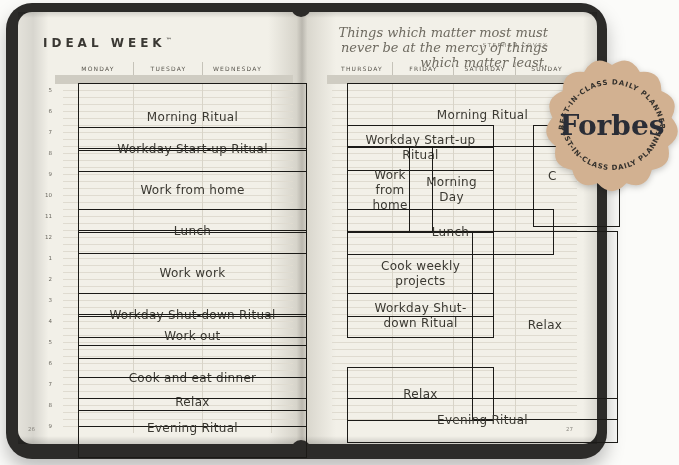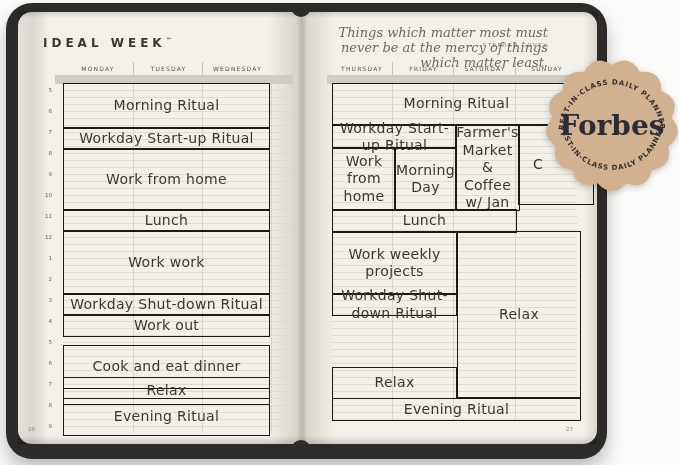--- a/index.html
+++ b/index.html
@@ -38,21 +38,21 @@
   .hcell{top:62px;height:13px;z-index:4;display:flex;align-items:center;justify-content:center;
          font-size:6px;letter-spacing:1.2px;color:#56534b;border-left:1px solid #c6c3b9;}
   .ruled{z-index:3;background:repeating-linear-gradient(to bottom,rgba(0,0,0,0) 0 6px,#dfdbd0 6px 7px);}
   .ruled.l{left:63px;top:84px;width:230px;height:349px;}
   .ruled.r{left:332px;top:84px;width:245px;height:337px;}
   .vline{width:1px;background:#d8d4c8;z-index:3;}
   .time{left:36px;width:16px;z-index:4;text-align:right;font-size:5.5px;color:#6a675f;}
 
   
   .blk{border:1.5px solid #1b1a17;display:flex;align-items:center;justify-content:center;
-       text-align:center;font-size:14px;letter-spacing:.3px;line-height:1.25;color:#3a3831;z-index:5;padding:1px;}
+       text-align:center;font-size:12px;letter-spacing:.3px;line-height:1.25;color:#3a3831;z-index:5;padding:12px;margin-left:15px;}
   
   .lb0{left:63px;top:83px;width:203px;height:42px;}
   .lb1{left:63px;top:127px;width:203px;height:19px;}
   .lb2{left:63px;top:148px;width:203px;height:59px;}
   .lb3{left:63px;top:209px;width:203px;height:19px;}
   .lb4{left:63px;top:230px;width:203px;height:61px;}
   .lb5{left:63px;top:293px;width:203px;height:19px;}
   .lb6{left:63px;top:314px;width:203px;height:19px;text-align:right;}
   .lb7{left:63px;top:345px;width:203px;height:40px;}
   .lb8{left:63px;top:371px;width:203px;height:24px;margin-top:6px;}
@@ -140,27 +140,26 @@
   <div class="abs blk lb3">Lunch</div>
   <div class="abs blk lb4">Work work</div>
   <div class="abs blk lb5">Workday Shut-down Ritual</div>
   <div class="abs blk lb6">Work out</div>
   <div class="abs blk lb7">Cook and eat dinner</div>
   <div class="abs blk lb8">Relax</div>
   <div class="abs blk lb9">Evening Ritual</div>
 
   <div class="abs blk rb0">Morning Ritual</div>
   <div class="abs blk rb1">Workday Start-up Ritual</div>
-  <div class="abs blk rb2">Farmer's Market &amp; Coffee w/ Jan</div>
   <div class="abs blk rb3">Work from home</div>
   <div class="abs blk rb4">Morning Day</div>
   <div class="abs blk rb5">C</div>
   <div class="abs blk rb6">Lunch</div>
   <div class="abs blk rb8">Relax</div>
-  <div class="abs blk rb9">Work weekly projects</div>
+  <div class="abs blk rb9">Cook weekly projects</div>
   <div class="abs blk rb10">Workday Shut-down Ritual</div>
   <div class="abs blk rb12">Relax</div>
   <div class="abs blk rb13">Evening Ritual</div>
 
   <div class="abs pnum l">26</div>
   <div class="abs pnum r">27</div>
 
   <div class="abs badge" style="left:542px;top:55px;">
     <svg width="140" height="140" viewBox="0 0 140 140">
       <path fill="#d2b191" d="M 70.0 10.0 Q 87.7 -1.8 97.9 16.9 Q 119.1 14.6 119.4 35.9 Q 139.2 43.8 129.6 62.8 Q 143.5 78.9 126.1 91.3 Q 130.9 112.0 109.8 114.9 Q 104.4 135.5 84.4 128.3 Q 70.0 144.0 55.6 128.3 Q 35.6 135.5 30.2 114.9 Q 9.1 112.0 13.9 91.3 Q -3.5 78.9 10.4 62.8 Q 0.8 43.8 20.6 35.9 Q 20.9 14.6 42.1 16.9 Q 52.3 -1.8 70.0 10.0 Z"></path>

